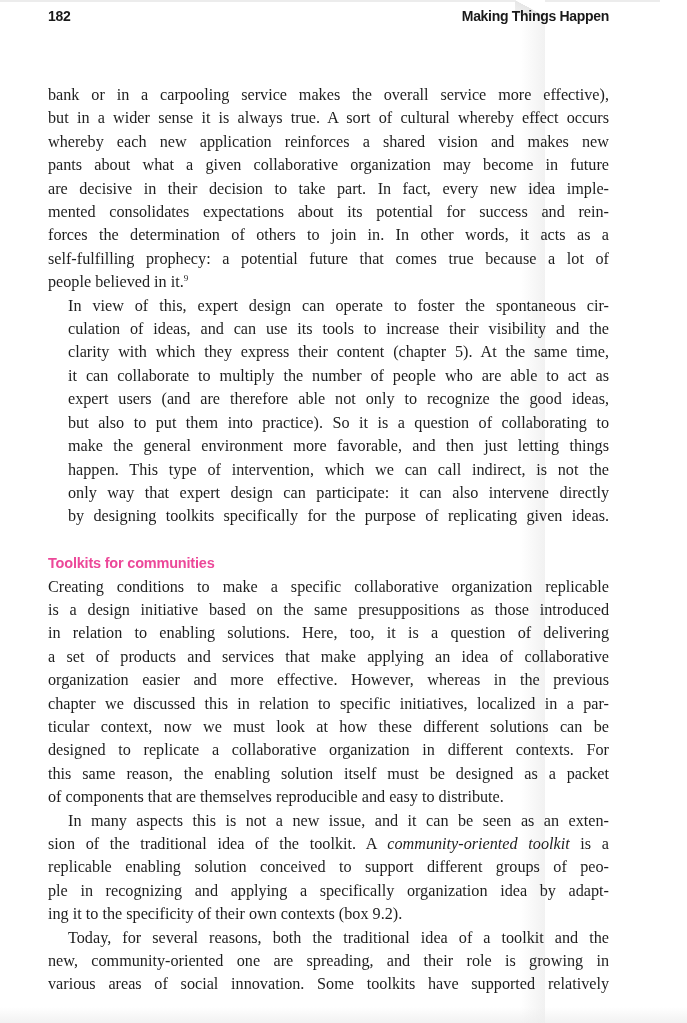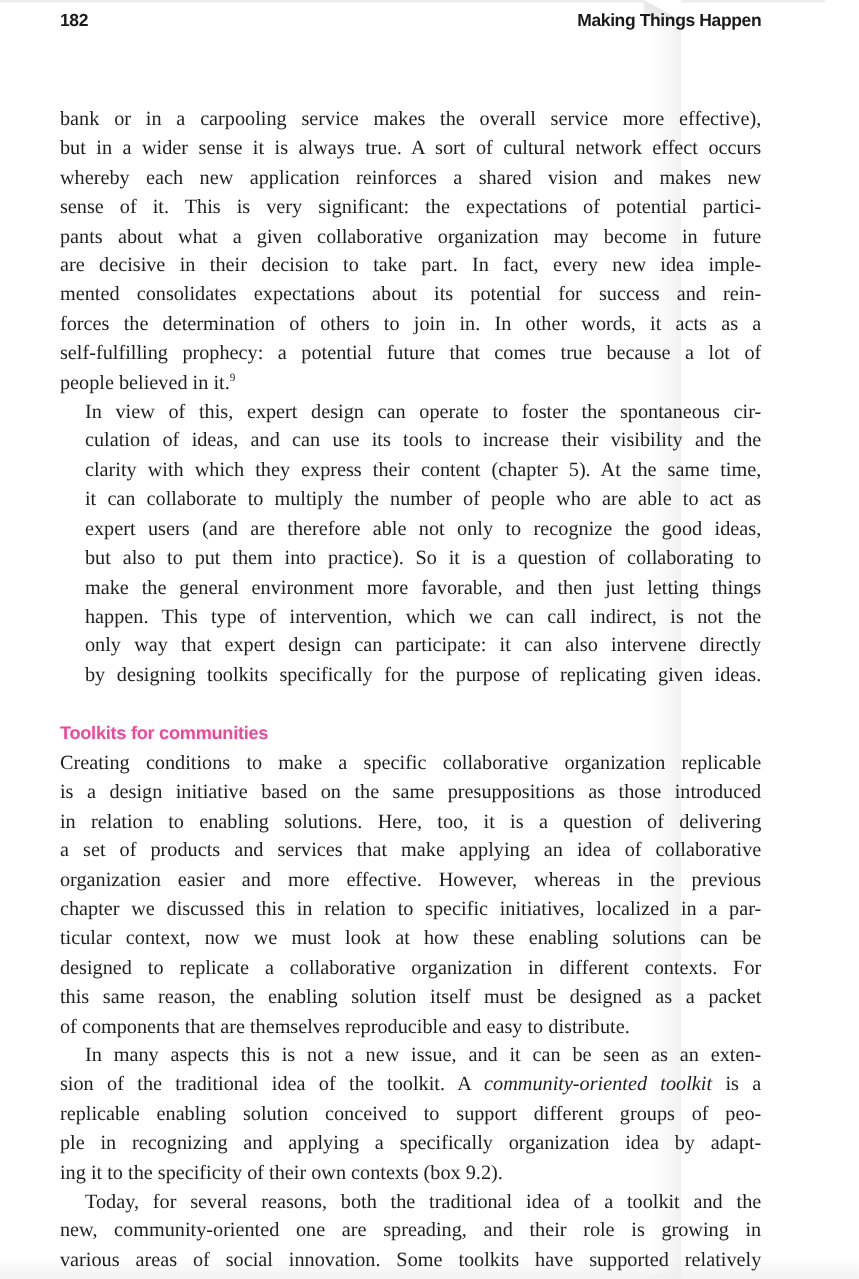--- a/index.html
+++ b/index.html
@@ -118,23 +118,22 @@
 
   <div class="running-head">
     <span>182</span>
     <span class="title">Making Things Happen</span>
   </div>
 
   <div class="body-text">
 
     <p>
       <span class="line">bank or in a carpooling service makes the overall service more effective),</span>
-      <span class="line">but in a wider sense it is always true. A sort of cultural network effect occurs</span>
+      <span class="line">but in a wider sense it is always true. A sort of cultural whereby effect occurs</span>
       <span class="line">whereby each new application reinforces a shared vision and makes new</span>
-      <span class="line">sense of it. This is very significant: the expectations of potential partici-</span>
       <span class="line">pants about what a given collaborative organization may become in future</span>
       <span class="line">are decisive in their decision to take part. In fact, every new idea imple-</span>
       <span class="line">mented consolidates expectations about its potential for success and rein-</span>
       <span class="line">forces the determination of others to join in. In other words, it acts as a</span>
       <span class="line">self-fulfilling prophecy: a potential future that comes true because a lot of</span>
       <span class="line last"><span>people believed in it.</span><sup>9</sup></span>
     </p>
 
     <p class="indent">
       <span class="line" style="text-indent:20px;">In view of this, expert design can operate to foster the spontaneous cir-</span>
@@ -151,21 +150,21 @@
 
     <h3 class="section-heading">Toolkits for communities</h3>
 
     <p>
       <span class="line">Creating conditions to make a specific collaborative organization replicable</span>
       <span class="line">is a design initiative based on the same presuppositions as those introduced</span>
       <span class="line">in relation to enabling solutions. Here, too, it is a question of delivering</span>
       <span class="line">a set of products and services that make applying an idea of collaborative</span>
       <span class="line">organization easier and more effective. However, whereas in the previous</span>
       <span class="line">chapter we discussed this in relation to specific initiatives, localized in a par-</span>
-      <span class="line">ticular context, now we must look at how these enabling solutions can be</span>
+      <span class="line">ticular context, now we must look at how these different solutions can be</span>
       <span class="line">designed to replicate a collaborative organization in different contexts. For</span>
       <span class="line">this same reason, the enabling solution itself must be designed as a packet</span>
       <span class="line last">of components that are themselves reproducible and easy to distribute.</span>
     </p>
 
     <p>
       <span class="line" style="text-indent:20px;">In many aspects this is not a new issue, and it can be seen as an exten-</span>
       <span class="line"><span>sion of the traditional idea of the toolkit. A </span><em>community-oriented toolkit</em><span> is a</span></span>
       <span class="line">replicable enabling solution conceived to support different groups of peo-</span>
       <span class="line">ple in recognizing and applying a specifically organization idea by adapt-</span>

